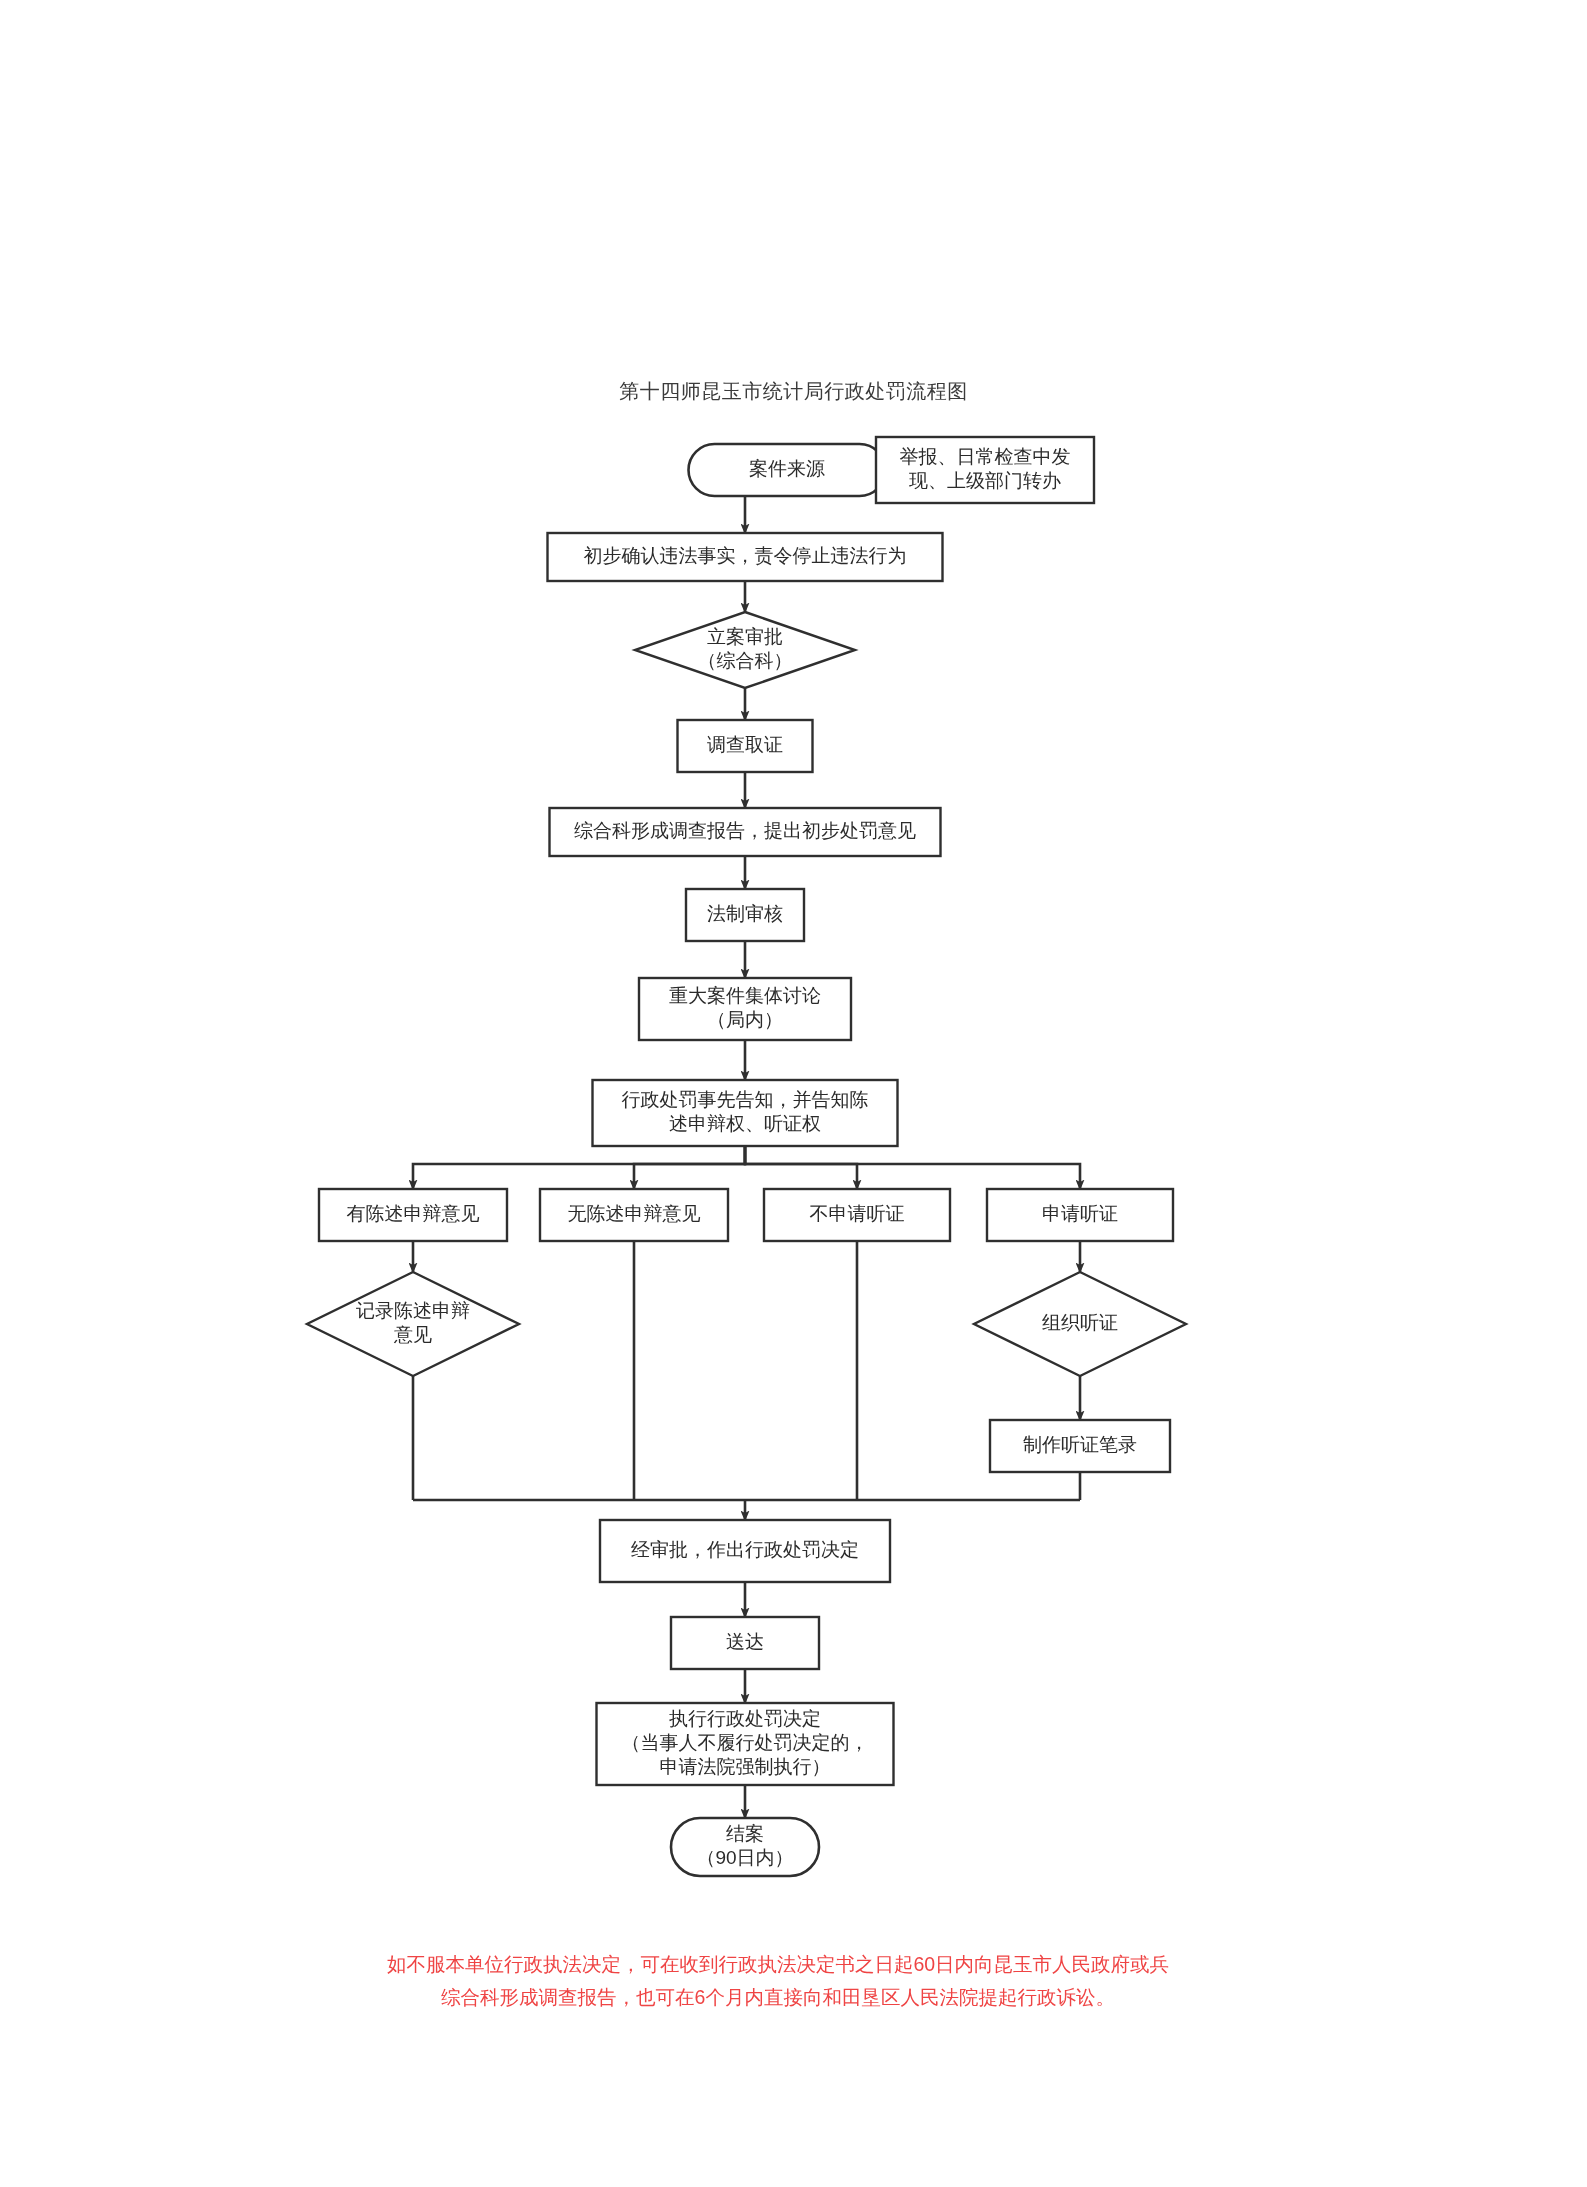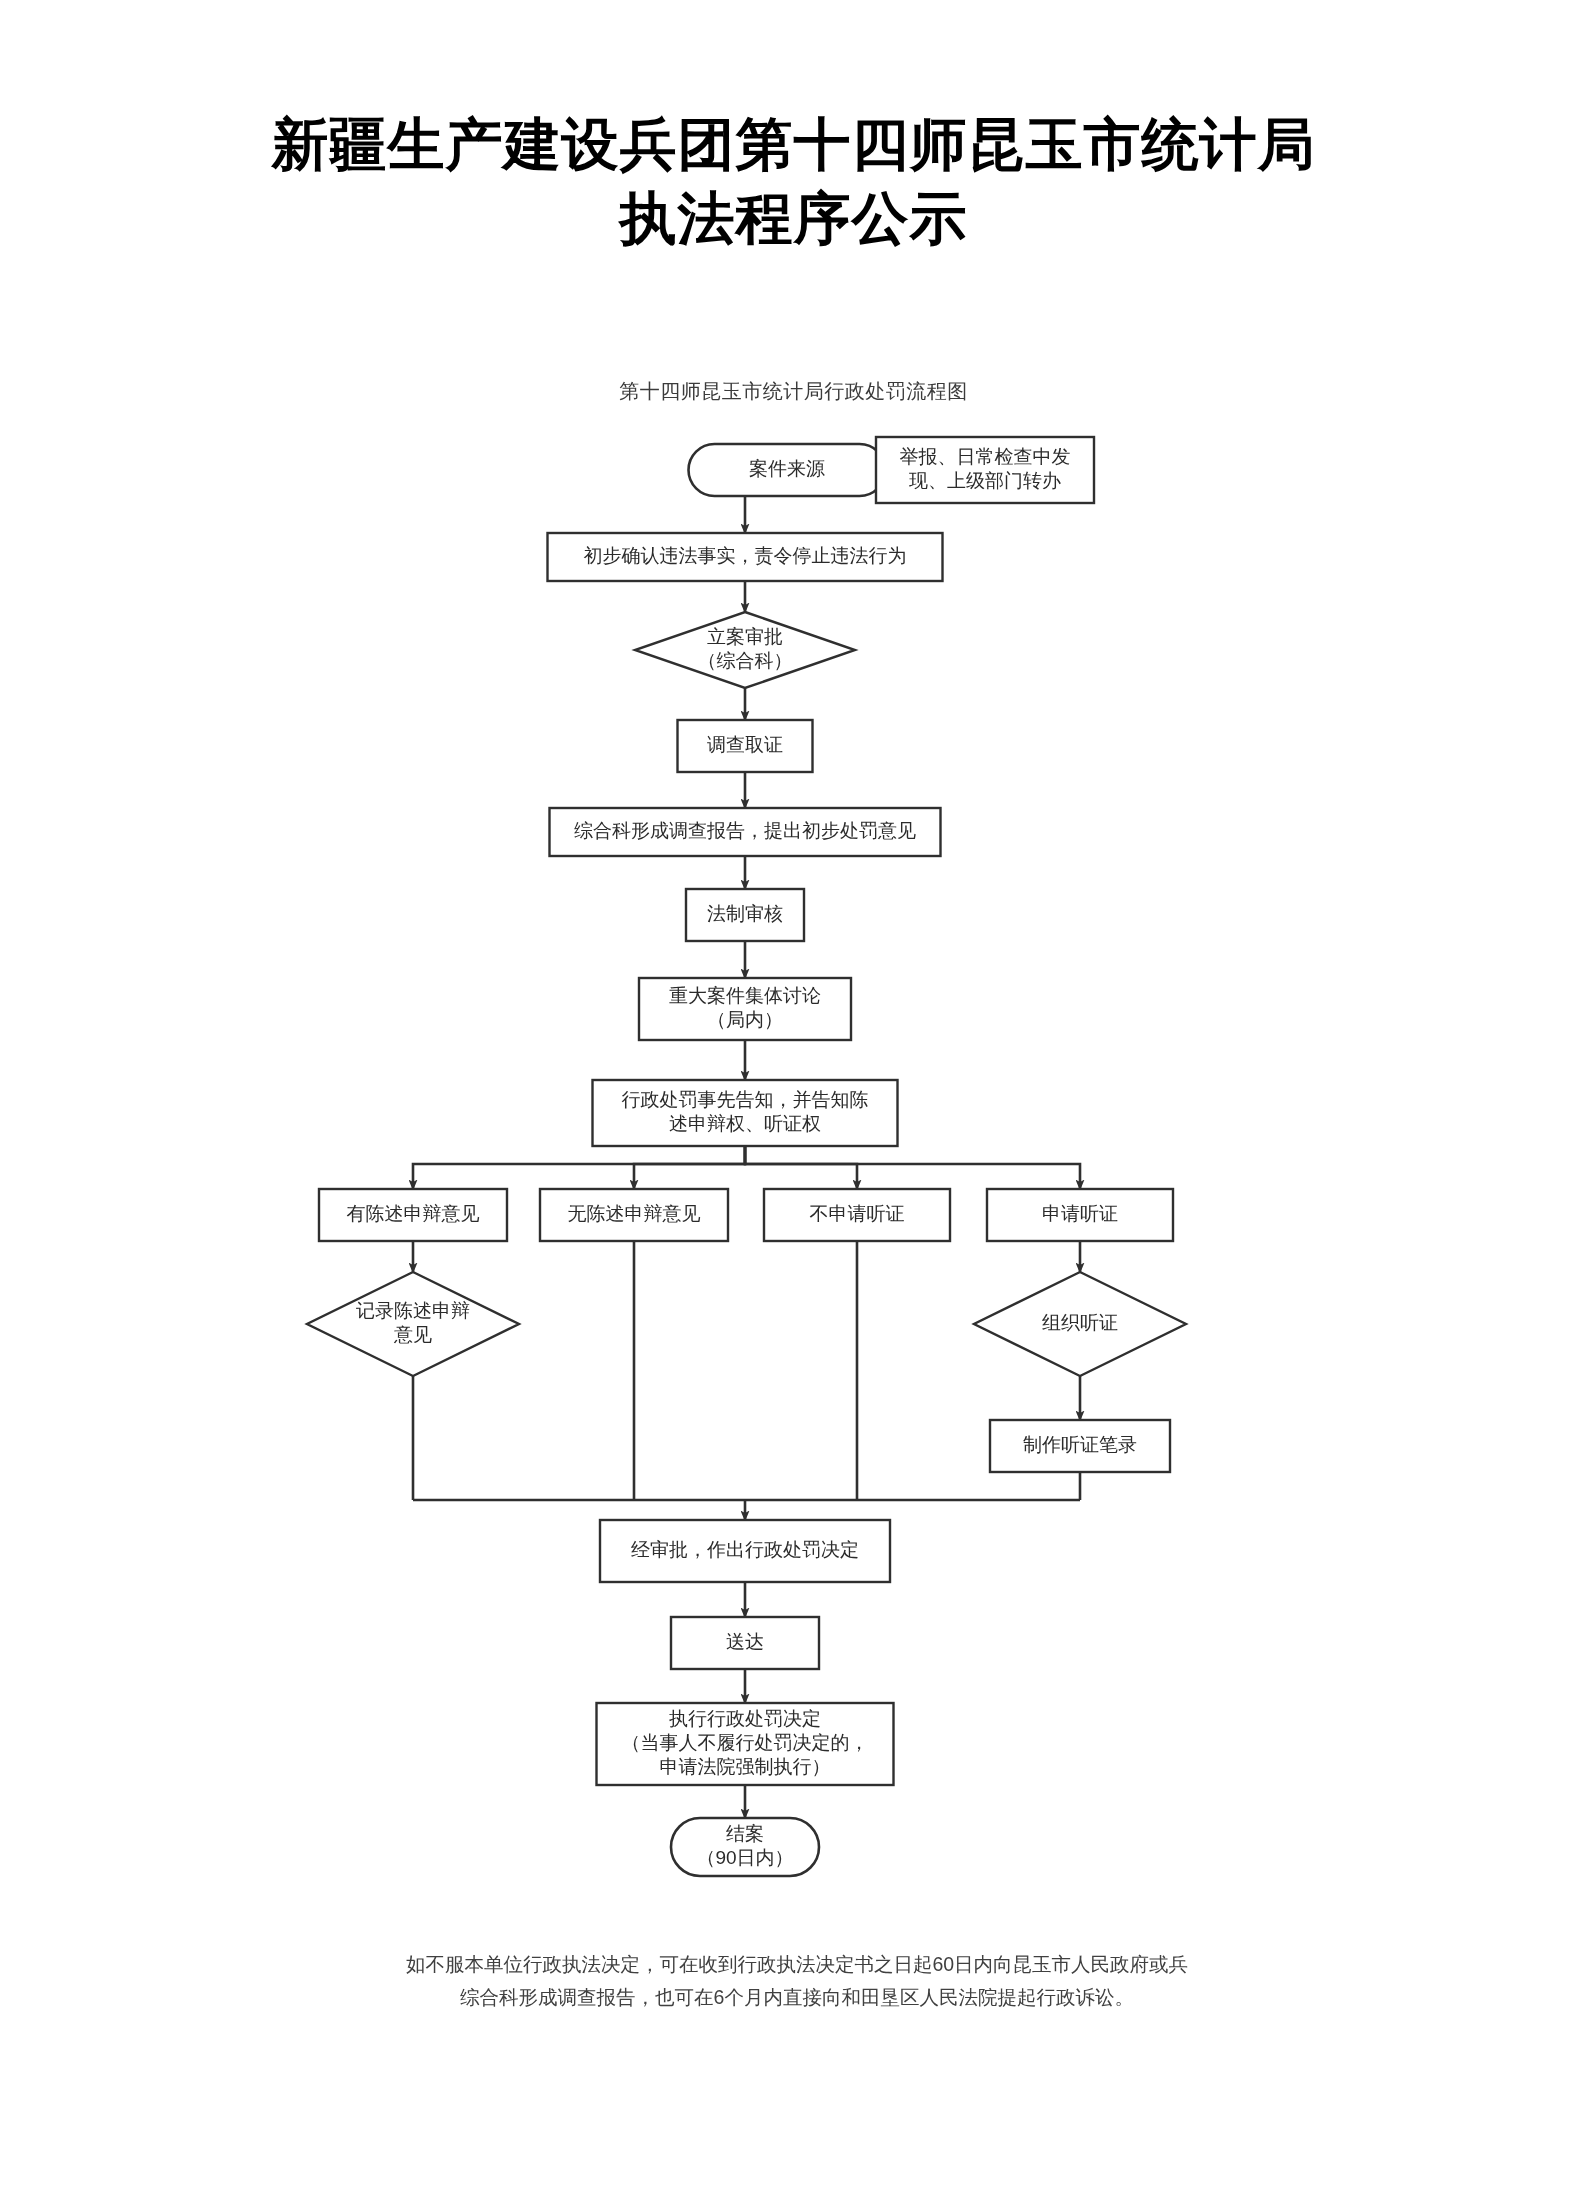--- a/index.html
+++ b/index.html
@@ -75,41 +75,37 @@
   }
   svg.flow text.node-label {
     font-family: "Liberation Sans", "DejaVu Sans", sans-serif;
     font-size: 19px;
     fill: #2b2b2b;
     text-anchor: middle;
     dominant-baseline: middle;
   }
   .footer-note {
     position: absolute;
-    left: 297px;
+    left: 278px;
     top: 1948px;
     width: 1000px;
     text-align: center;
     font-size: 19.5px;
     line-height: 33px;
-    color: #404040;
+    color: #ef4444;
   }
   .footer-note .fl {
     display: block;
   }
 </style>
 </head>
 <body>
 
 <div class="page">
 
-  <div class="doc-title">
-    <span class="line1">新疆生产建设兵团第十四师昆玉市统计局</span>
-    <span class="line2">执法程序公示</span>
-  </div>
 
   <div class="chart-title">第十四师昆玉市统计局行政处罚流程图</div>
 
   <svg class="flow" id="flow-svg" width="1587" height="1500" viewBox="0 0 1587 1500">
     <defs>
       <marker id="arrowhead" markerWidth="11" markerHeight="9" refX="9.5" refY="4.5" orient="auto" markerUnits="userSpaceOnUse">
         <path d="M0,0 L11,4.5 L0,9 L2.6,4.5 Z" fill="#2f2f2f"></path>
       </marker>
     </defs>
     <g id="edges-layer">

